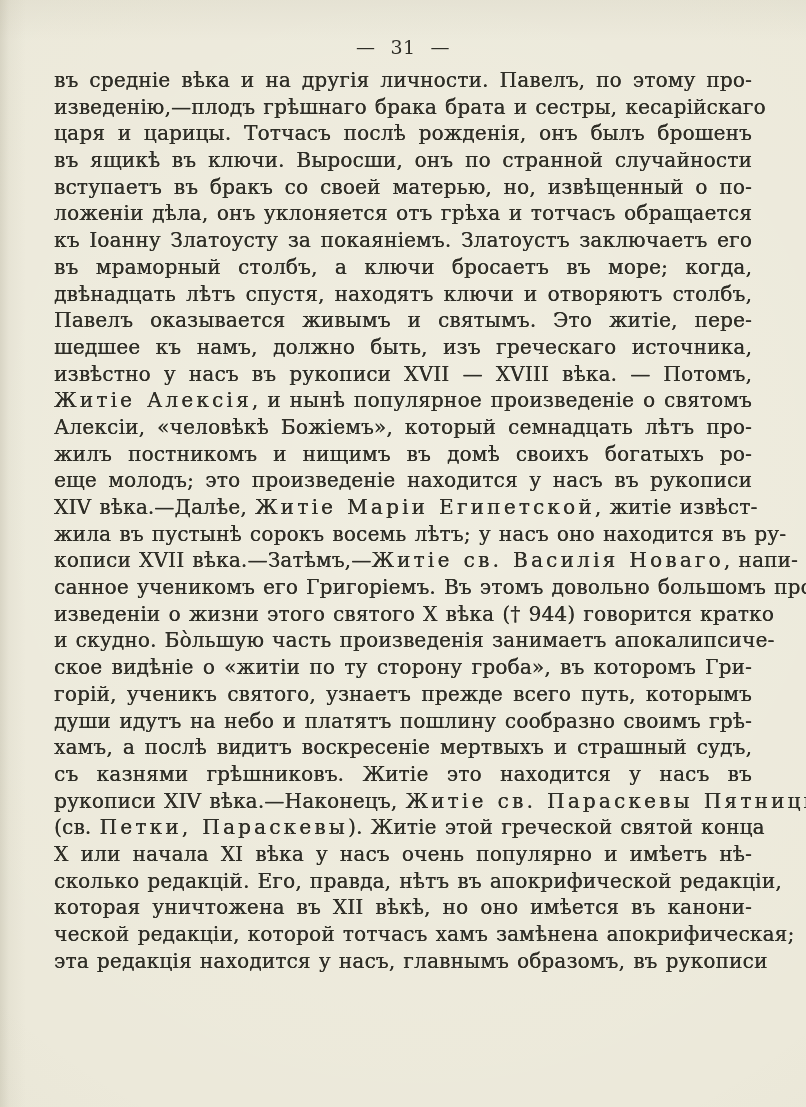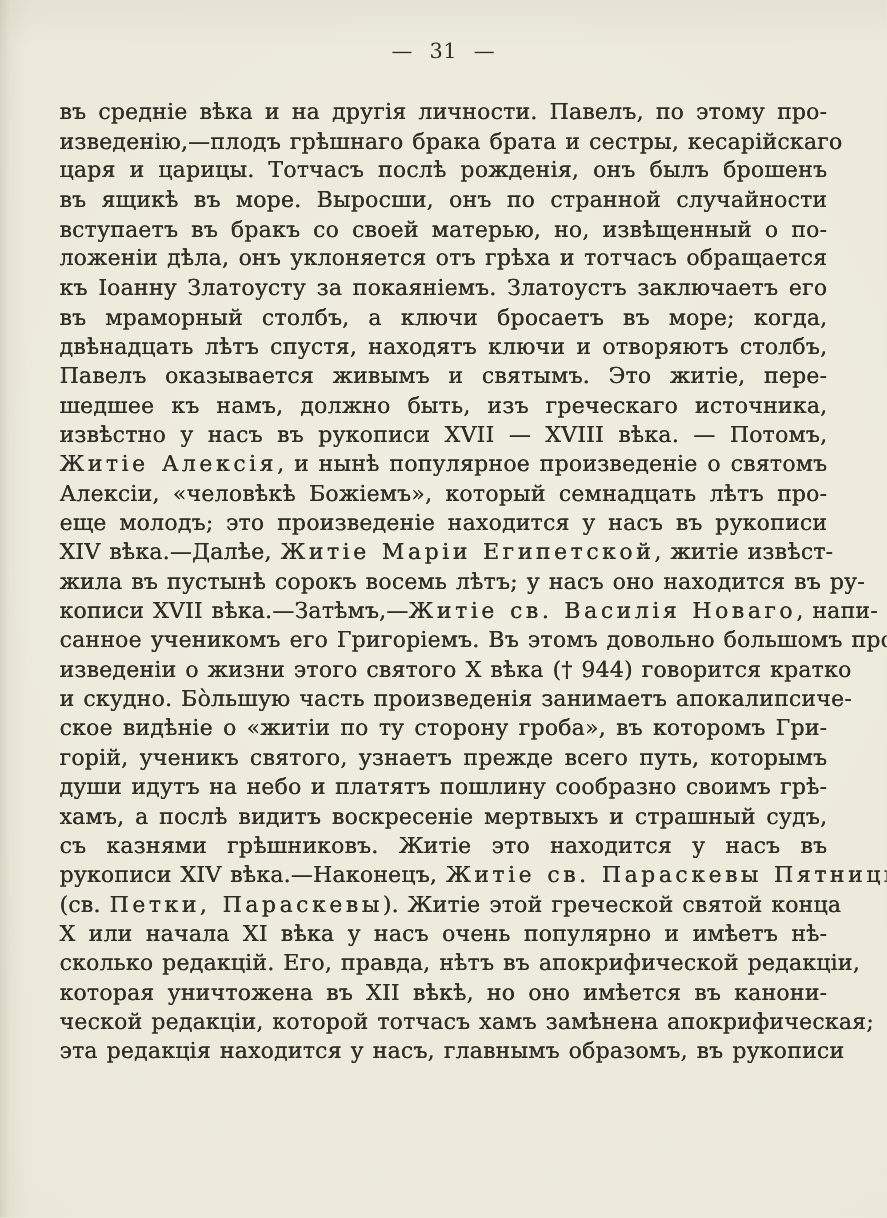--- a/index.html
+++ b/index.html
@@ -16,21 +16,21 @@
       linear-gradient(180deg, rgba(108,102,76,0.06) 0px, rgba(108,102,76,0) 42px),
       radial-gradient(130% 105% at 52% 42%, rgba(255,255,250,0.20) 0%, rgba(110,104,78,0.00) 60%, rgba(110,104,78,0.07) 100%),
       var(--paper, #ece9da);
   }
   .header {
     position: absolute; top: 36px; left: 0; width: 100%;
     display: flex; justify-content: center; align-items: center; gap: 15px;
     font-size: 19px; letter-spacing: 0.5px;
   }
   .text-block {
-    position: absolute; top: 88px; left: 54px; width: 698px;
+    position: absolute; top: 67px; left: 54px; width: 698px;
   }
   .line {
     height: 26.7px; line-height: 26.7px; font-size: 20px;
     white-space: nowrap;
     text-align: justify; text-align-last: justify;
     letter-spacing: 0.2px; word-spacing: 1.5px;
     text-shadow: 0.25px 0 0 currentColor;
   }
   .line .sp { letter-spacing: 3.2px; }
 </style>
@@ -40,31 +40,32 @@
 <div class="page">
   <div class="header">
     <span>—</span>
     <span>31</span>
     <span>—</span>
   </div>
   <div class="text-block" id="text-block">
       <div class="line"><span>въ средніе вѣка и на другія личности. Павелъ, по этому про-</span></div>
       <div class="line"><span>изведенію,—плодъ грѣшнаго брака брата и сестры, кесарійскаго</span></div>
       <div class="line"><span>царя и царицы. Тотчасъ послѣ рожденія, онъ былъ брошенъ</span></div>
-      <div class="line"><span>въ ящикѣ въ море. Выросши, онъ по странной случайности</span></div>
+      <div class="line"><span>въ ящикѣ въ ключи. Выросши, онъ по странной случайности</span></div>
       <div class="line"><span>вступаетъ въ бракъ со своей матерью, но, извѣщенный о по-</span></div>
       <div class="line"><span>ложеніи дѣла, онъ уклоняется отъ грѣха и тотчасъ обращается</span></div>
       <div class="line"><span>къ Іоанну Златоусту за покаяніемъ. Златоустъ заключаетъ его</span></div>
       <div class="line"><span>въ мраморный столбъ, а ключи бросаетъ въ море; когда,</span></div>
       <div class="line"><span>двѣнадцать лѣтъ спустя, находятъ ключи и отворяютъ столбъ,</span></div>
       <div class="line"><span>Павелъ оказывается живымъ и святымъ. Это житіе, пере-</span></div>
       <div class="line"><span>шедшее къ намъ, должно быть, изъ греческаго источника,</span></div>
       <div class="line"><span>извѣстно у насъ въ рукописи XVII — XVIII вѣка. — Потомъ,</span></div>
       <div class="line"><span class="sp">Житіе Алексія</span><span>, и нынѣ популярное произведеніе о святомъ</span></div>
       <div class="line"><span>Алексіи, «человѣкѣ Божіемъ», который семнадцать лѣтъ про-</span></div>
+      <div class="line"><span>жилъ постникомъ и нищимъ въ домѣ своихъ богатыхъ ро-</span></div>
       <div class="line"><span>еще молодъ; это произведеніе находится у насъ въ рукописи</span></div>
       <div class="line"><span>XIV вѣка.—Далѣе, </span><span class="sp">Житіе Маріи Египетской</span><span>, житіе извѣст-</span></div>
       <div class="line"><span>жила въ пустынѣ сорокъ восемь лѣтъ; у насъ оно находится въ ру-</span></div>
       <div class="line"><span>кописи XVII вѣка.—Затѣмъ,—</span><span class="sp">Житіе св. Василія Новаго</span><span>, напи-</span></div>
       <div class="line"><span>санное ученикомъ его Григоріемъ. Въ этомъ довольно большомъ про-</span></div>
       <div class="line"><span>изведеніи о жизни этого святого X вѣка († 944) говорится кратко</span></div>
       <div class="line"><span>и скудно. Бо̀льшую часть произведенія занимаетъ апокалипсиче-</span></div>
       <div class="line"><span>ское видѣніе о «житіи по ту сторону гроба», въ которомъ Гри-</span></div>
       <div class="line"><span>горій, ученикъ святого, узнаетъ прежде всего путь, которымъ</span></div>
       <div class="line"><span>души идутъ на небо и платятъ пошлину сообразно своимъ грѣ-</span></div>

